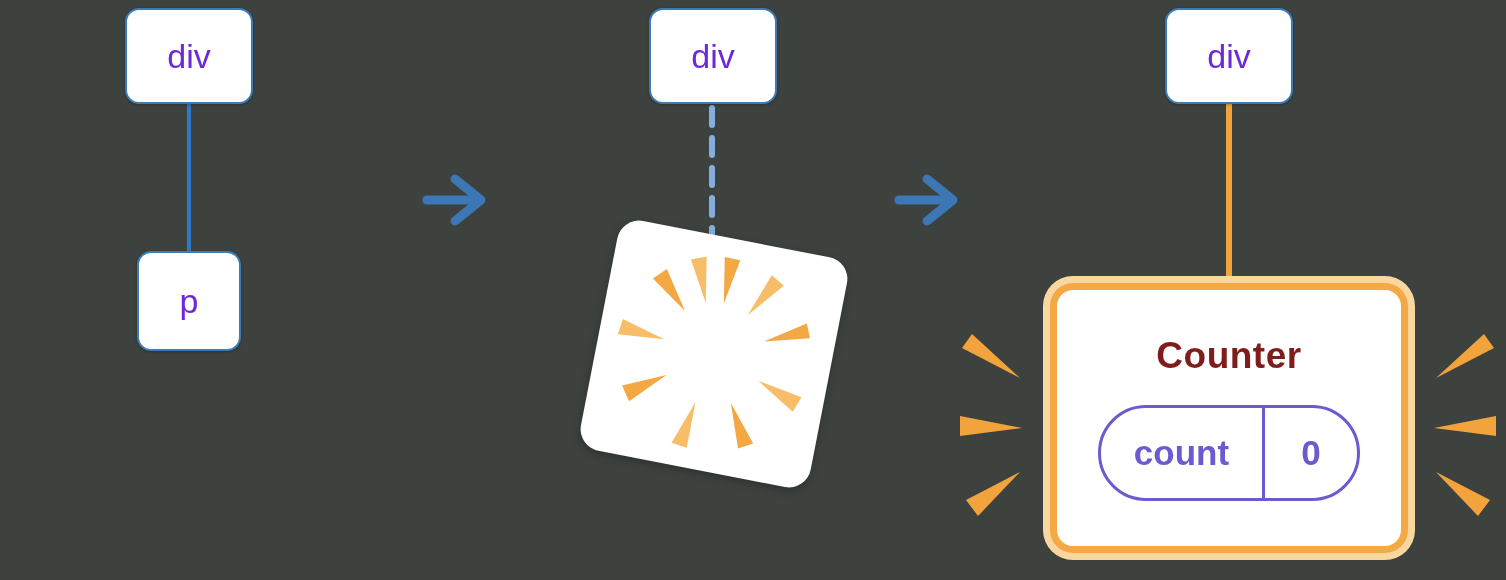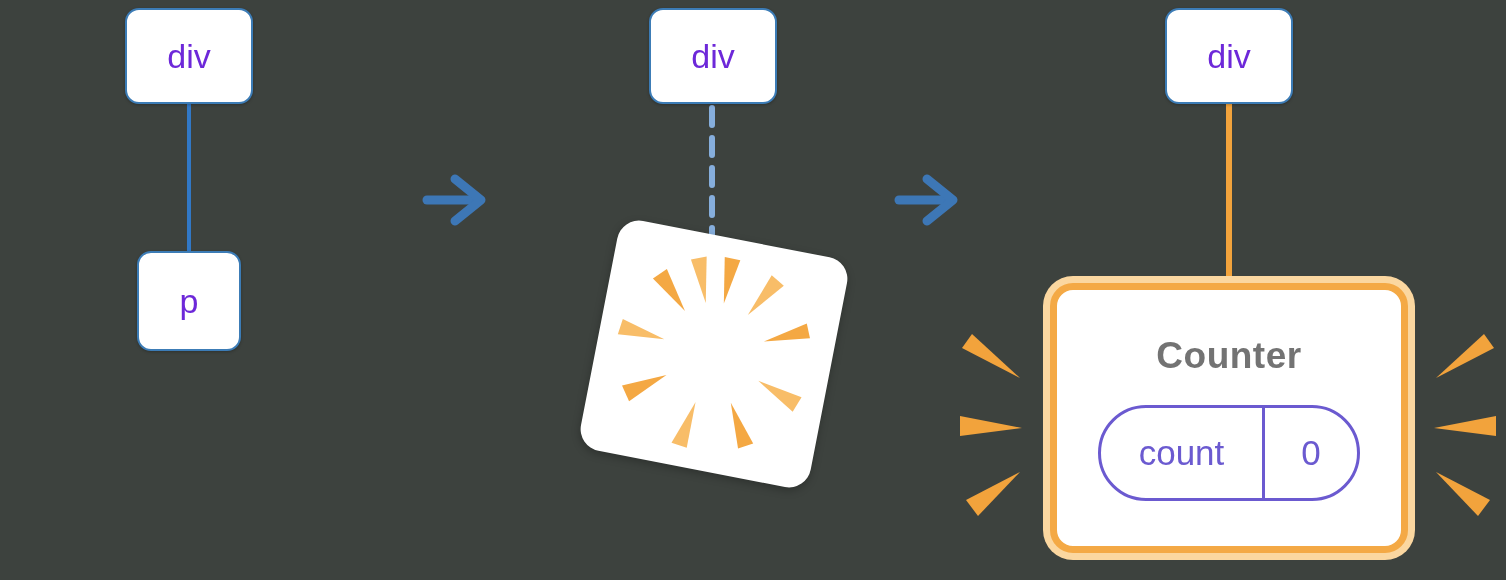--- a/index.html
+++ b/index.html
@@ -106,33 +106,34 @@
     border-radius:23px;
     display:flex;
     flex-direction:column;
     align-items:center;
     justify-content:center;
     gap:28px;
   }
   .component-title {
     font-size:37px;
     font-weight:600;
-    color:#737373;
+    color:#7f1d1d;
     letter-spacing:.5px;
     text-align:right;
   }
   .state-pill {
     display:flex;
     align-items:stretch;
     width:262px; height:96px;
     border:3px solid #6b5ad0;
     border-radius:50px;
     overflow:hidden;
     color:#6b5ad0;
     font-size:35px;
+    font-weight:bold;
   }
   .state-key {
     flex:1.75;
     display:flex; align-items:center; justify-content:center;
     border-right:3px solid #6b5ad0;
   }
   .state-value {
     flex:1;
     display:flex; align-items:center; justify-content:center;
   }

